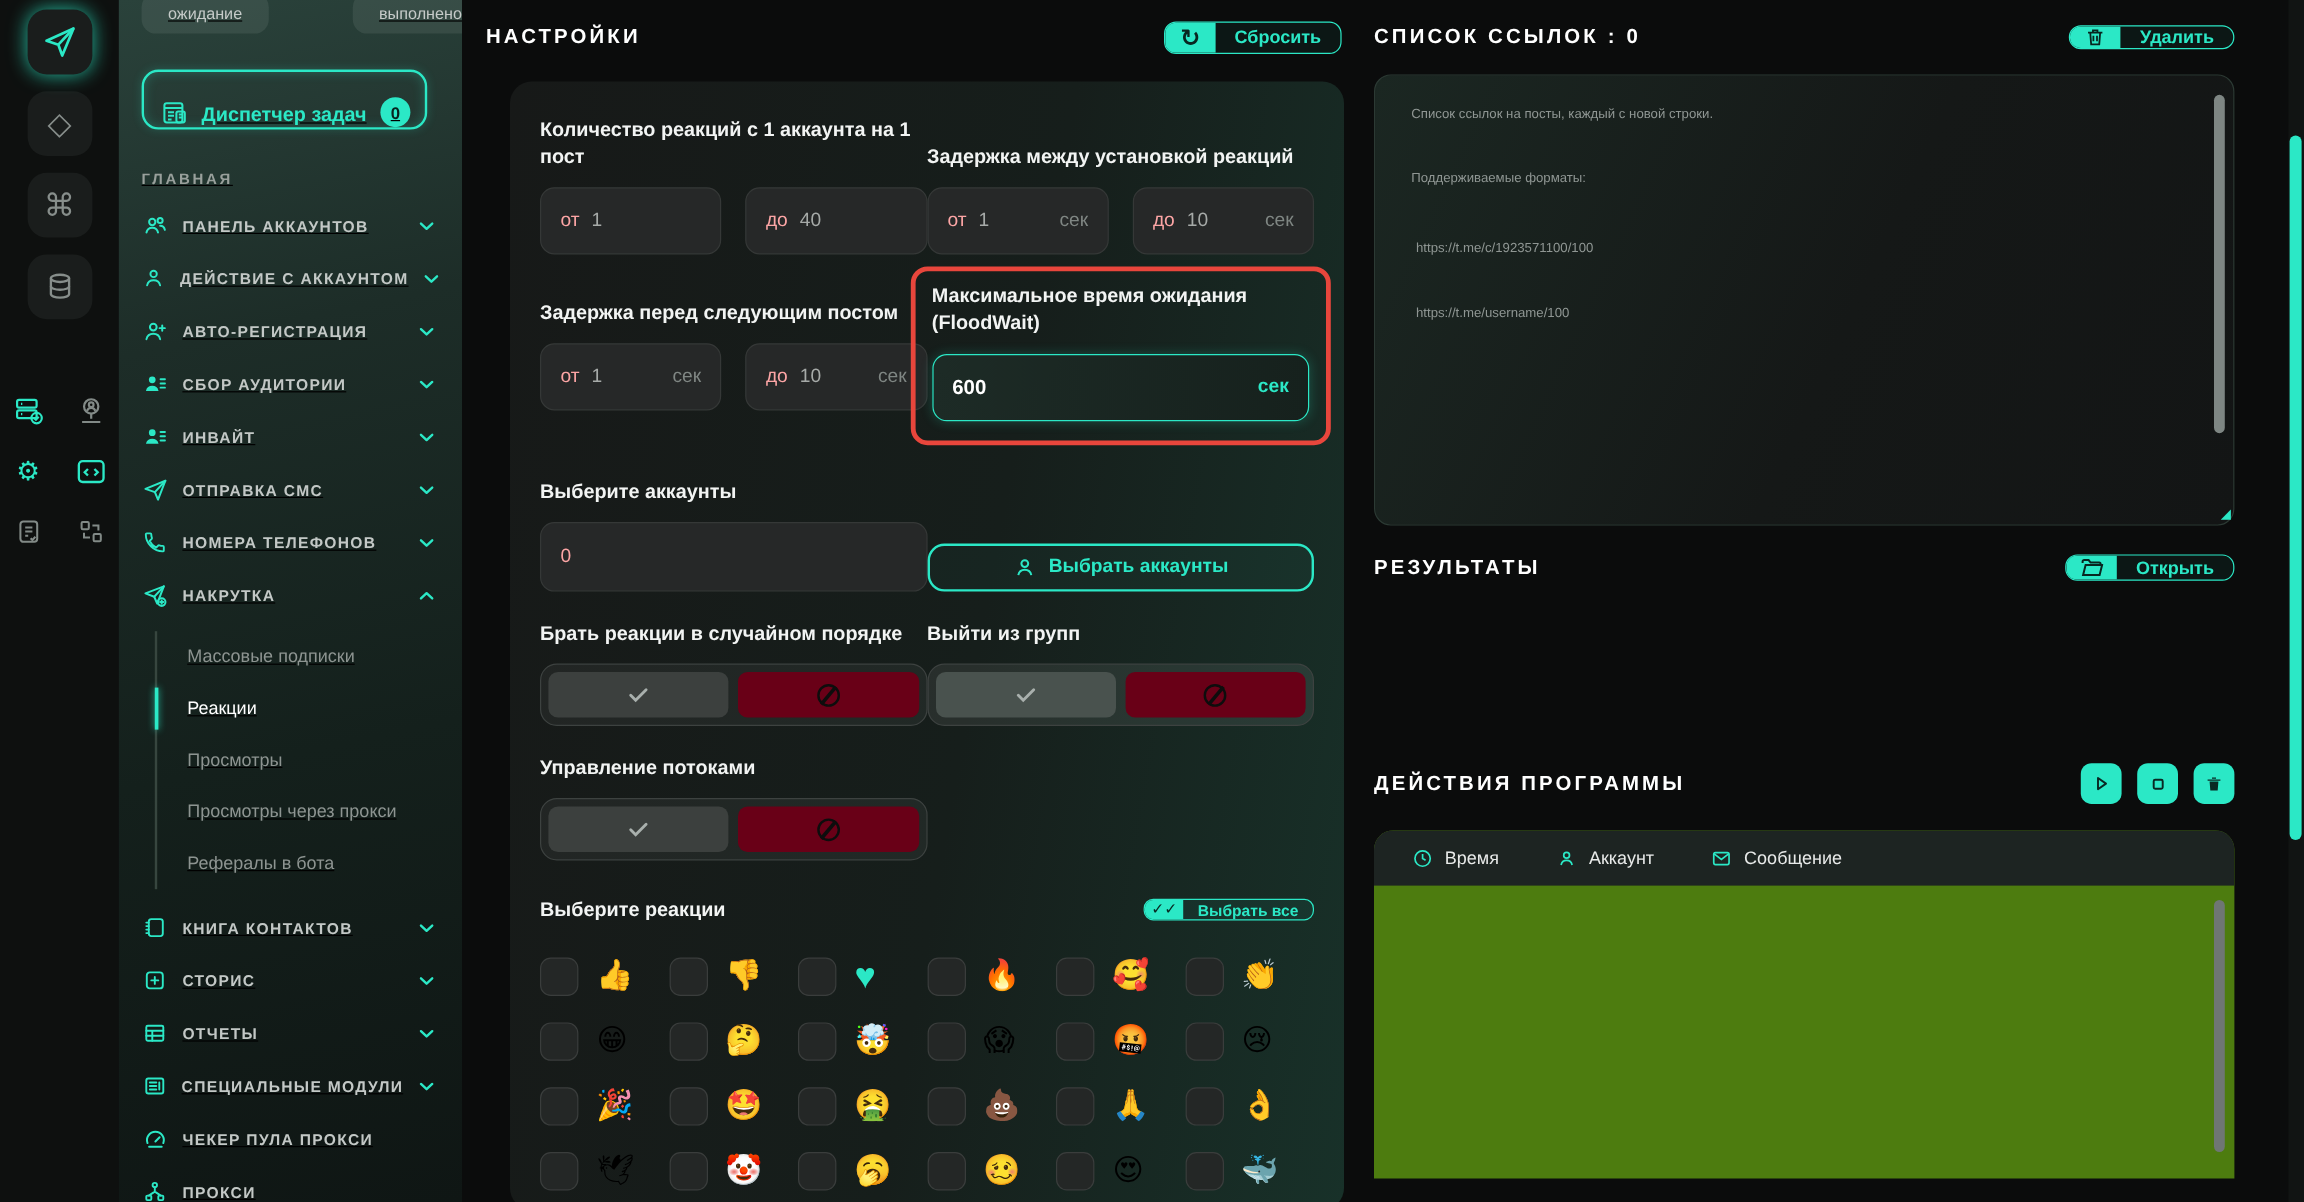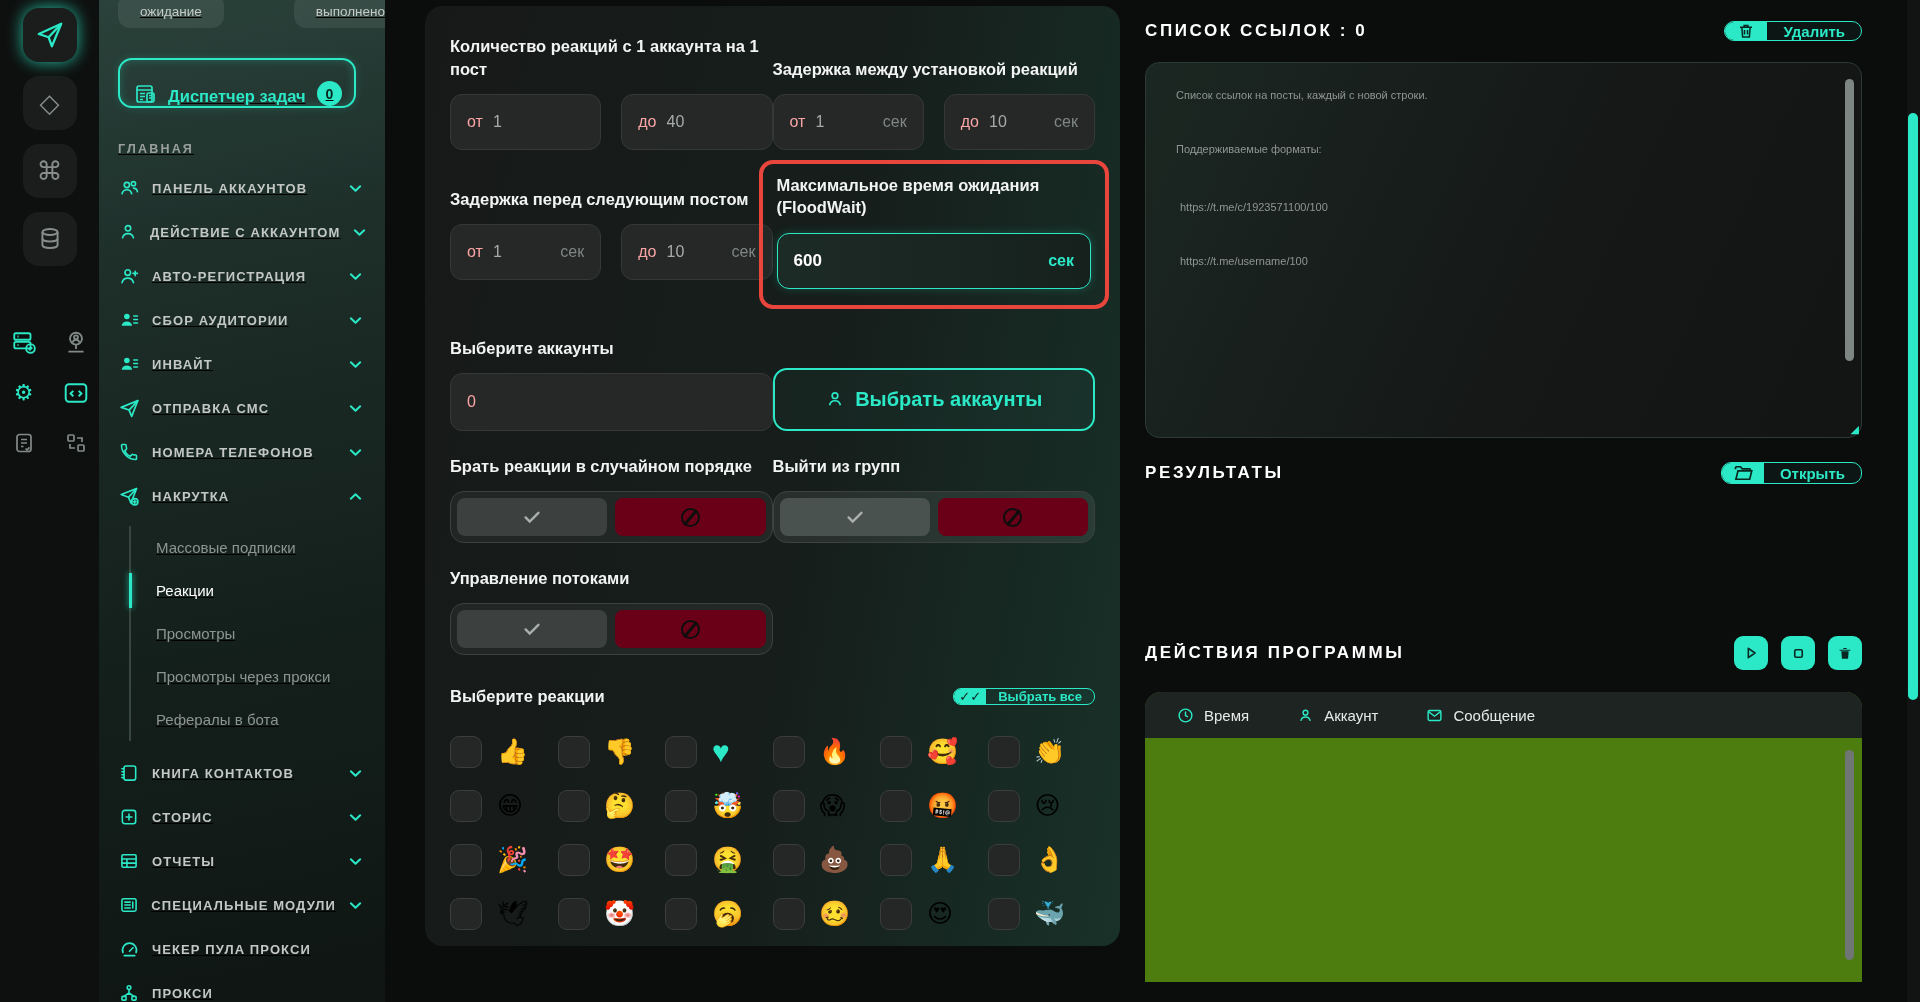--- a/index.html
+++ b/index.html
@@ -55,21 +55,21 @@
   .tall{min-height:48px;display:flex;align-items:flex-end;}
   .pair{display:flex;gap:20px;}
   .pill{flex:1;height:56px;border-radius:12px;background:#262828;border:1px solid #353837;display:flex;align-items:center;padding:0 16px;gap:10px;}
   .pill .pre{color:#fca5a5;font-size:16px;}
   .pill .val{color:#a6aaa8;font-size:16px;}
   .pill .suf{margin-left:auto;color:#7f8683;font-size:16px;}
   .hl{border:4px solid var(--red);border-radius:14px;padding:10px 14px 16px 14px;margin:-14px -14px 0 -14px;}
   .pill.teal-b{background:linear-gradient(90deg,#1d2b26,#16211d);border:1px solid var(--acc);box-shadow:0 0 10px rgba(43,232,198,.22);}
   .pill.teal-b .val{color:#fff;font-size:17px;font-weight:700;}
   .pill.teal-b .suf{color:var(--acc);font-weight:700;}
-  .btn-outline{height:63px;border:2px solid var(--acc);border-radius:14px;display:flex;align-items:center;justify-content:center;gap:10px;color:var(--acc);font-size:20px;font-weight:700;background:rgba(43,232,198,.04);cursor:pointer;}
+  .btn-outline{height:40px;border:2px solid var(--acc);border-radius:14px;display:flex;align-items:center;justify-content:center;gap:10px;color:var(--acc);font-size:16px;font-weight:700;background:rgba(43,232,198,.04);cursor:pointer;}
   .toggle{height:52px;border-radius:14px;border:1px solid #3d4240;background:rgba(255,255,255,.05);padding:6px;display:flex;gap:8px;}
   .t-yes{flex:1;background:#3c403e;border-radius:8px;display:flex;align-items:center;justify-content:center;color:#a9b0ad;}
   .t-no{flex:1;background:var(--no-red);border-radius:8px;display:flex;align-items:center;justify-content:center;}
   .slash{width:19px;height:19px;border:2.5px solid #0d0d0d;border-radius:50%;position:relative;}
   .slash::after{content:'';position:absolute;left:6.5px;top:-2px;width:2.5px;height:19px;background:#0d0d0d;transform:rotate(40deg);}
   .rx-head{display:flex;align-items:center;justify-content:space-between;margin:30px 0 10px 0;}
   .emoji-grid{margin-top:28px;display:grid;grid-template-columns:repeat(6,1fr);row-gap:22px;}
   .e-cell{display:flex;align-items:center;gap:15px;}
   .chk{width:32px;height:32px;border-radius:9px;background:#242726;border:1px solid #3a3d3c;cursor:pointer;flex:0 0 32px;}
   .emj{font-size:25px;line-height:1;}
@@ -387,20 +387,27 @@
               <rect x="3.5" y="16" width="5" height="4.5" rx="1"></rect>
               <rect x="15.5" y="16" width="5" height="4.5" rx="1"></rect>
             </svg>
           </span>
           <span class="n-lb">ПРОКСИ</span>
         </div>
       </div>
   </div>
 
   <div class="main">
+    <div class="main-head">
+      <div class="h-title">НАСТРОЙКИ</div>
+      <div class="btn-split">
+        <span class="seg">↻</span>
+        <span class="lbl">Сбросить</span>
+      </div>
+    </div>
 
     <div class="card">
 
       <div class="f-row">
         <div class="col">
           <div class="f-label tall">Количество реакций с 1 аккаунта на 1 пост</div>
           <div class="pair">
             <div class="pill">
               <span class="pre">от</span>
               <span class="val">1</span>

